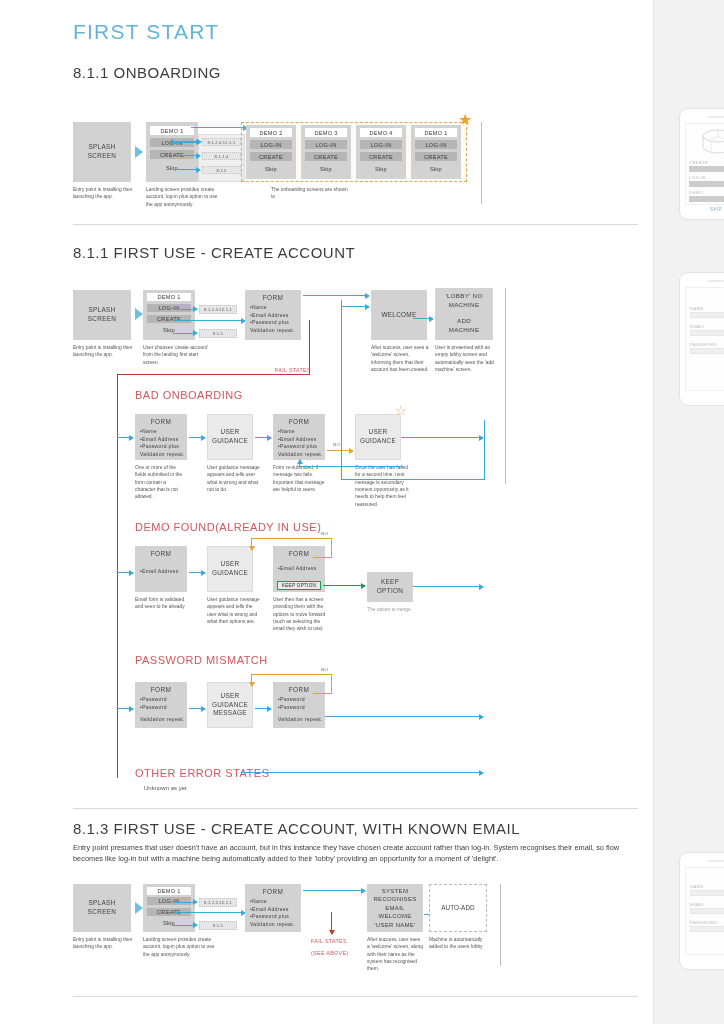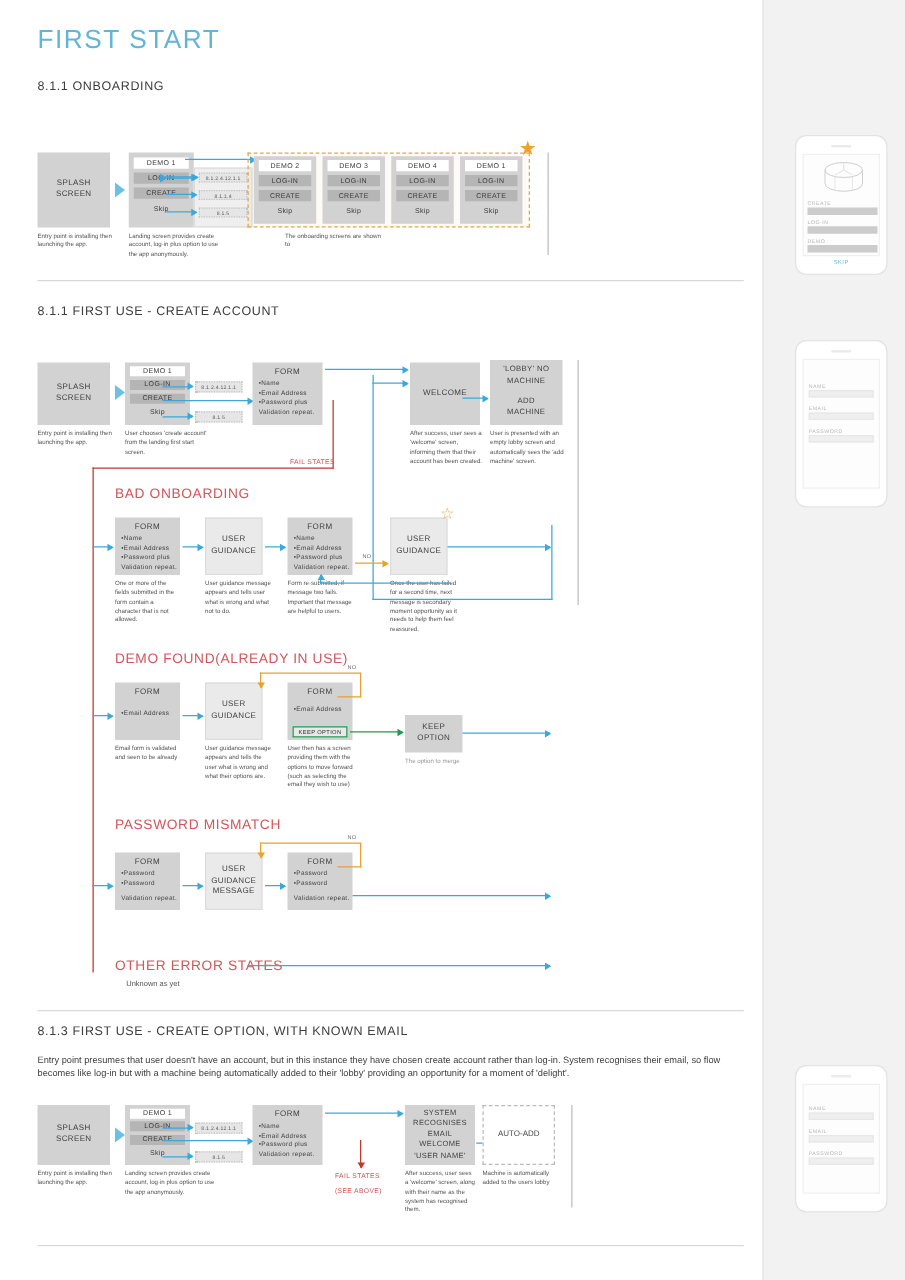--- a/index.html
+++ b/index.html
@@ -1,32 +1,32 @@
 <!DOCTYPE html>
 <html><head>
 <meta charset="utf-8">
 <style>
   html,body{margin:0;padding:0;}
   body{
     width:724px;height:1024px;background:#ffffff;
     font-family:"Liberation Sans",sans-serif;color:#4a4a4a;
     position:relative;overflow:hidden;
   }
-  .page{position:absolute;inset:0;}
+  .page{position:absolute;inset:0;margin-left:43px;}
   .content-col{position:absolute;left:0;top:0;width:610px;height:1024px;background:#ffffff;}
   .right-col{position:absolute;left:610px;top:0;width:114px;height:1024px;background:#f2f2f2;}
   .col-divider{position:absolute;left:610px;top:0;width:1px;height:1024px;background:#e2e2e2;}
 
   
   .page-title{
     position:absolute;left:30px;top:20px;
     font-size:21px;letter-spacing:1.2px;color:#62b4d8;font-weight:400;
   }
   .sec-title{
-    position:absolute;left:30px;font-size:10px;letter-spacing:.5px;color:#3d3d3d;font-weight:400;
+    position:absolute;left:30px;font-size:15px;letter-spacing:.5px;color:#3d3d3d;font-weight:400;
   }
   .sec-desc{
     position:absolute;left:30px;font-size:7.4px;line-height:1.55;color:#3d3d3d;width:565px;
   }
   .hrule{position:absolute;left:30px;width:565px;height:1px;background:#d9d9d9;}
 
   
   .box{
     position:absolute;background:#d2d2d2;box-sizing:border-box;
     font-size:6.4px;color:#3f3f3f;text-align:center;letter-spacing:.3px;
@@ -357,21 +357,21 @@
   <div class="ar orange noarrow" style="left:270px;top:693px;width:19px;"></div>
   <div class="arv orange down" style="left:208px;top:674px;height:12px;"></div>
   <div class="no-lbl" style="left:278px;top:667px;">NO</div>
 
   <div class="errlabel" style="left:92px;top:767px;">OTHER ERROR STATES</div>
   <div class="caption" style="left:101px;top:784px;width:120px;font-size:6px;">Unknown as yet</div>
   <div class="ar" style="left:198px;top:772px;width:242px;"></div>
 
   <div class="hrule" style="top:808px"></div>
 
-  <div class="sec-title" style="top:820px">8.1.3 FIRST USE - CREATE OPTION, WITH KNOWN EMAIL</div>
+  <div class="sec-title" style="top:820px">8.1.3 FIRST USE - CREATE ACCOUNT, WITH KNOWN EMAIL</div>
   <div class="sec-desc" style="top:842px">Entry point presumes that user doesn't have an account, but in this instance they have chosen create account rather than log-in. System recognises their email, so flow becomes like log-in but with a machine being automatically added to their 'lobby' providing an opportunity for a moment of 'delight'.</div>
 
   <div class="box" style="left:30px;top:884px;width:58px;height:48px;">
     <div class="box-center" style="white-space:pre-line;">SPLASH
 SCREEN</div>
   </div>
   <div class="caption" style="left:30px;top:936px;">Entry point is installing then launching the app.</div>
   <div class="tri" style="left:92px;top:902px;"></div>
 
   <div class="box" style="left:100px;top:884px;width:52px;height:48px;">

